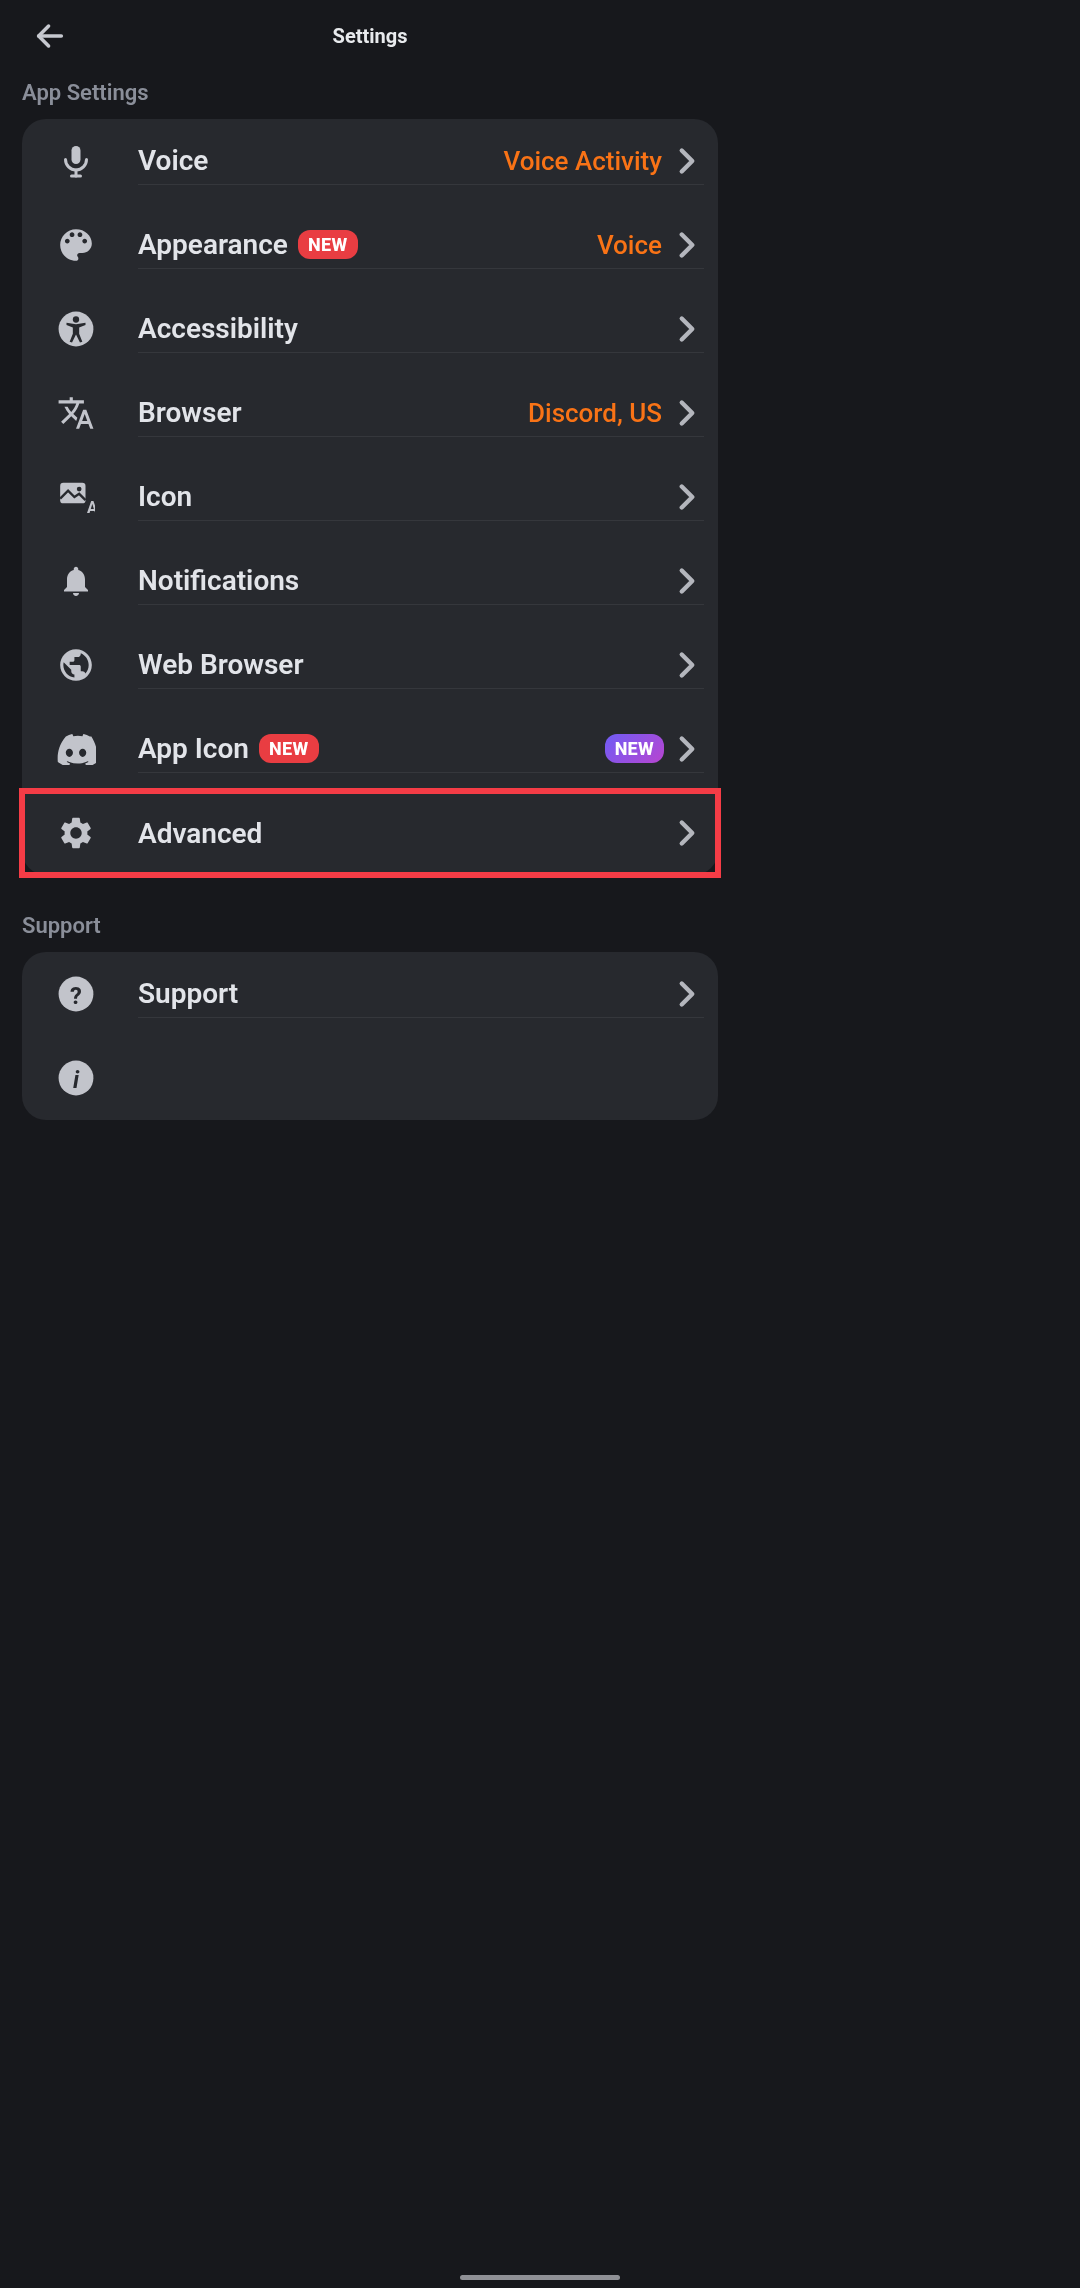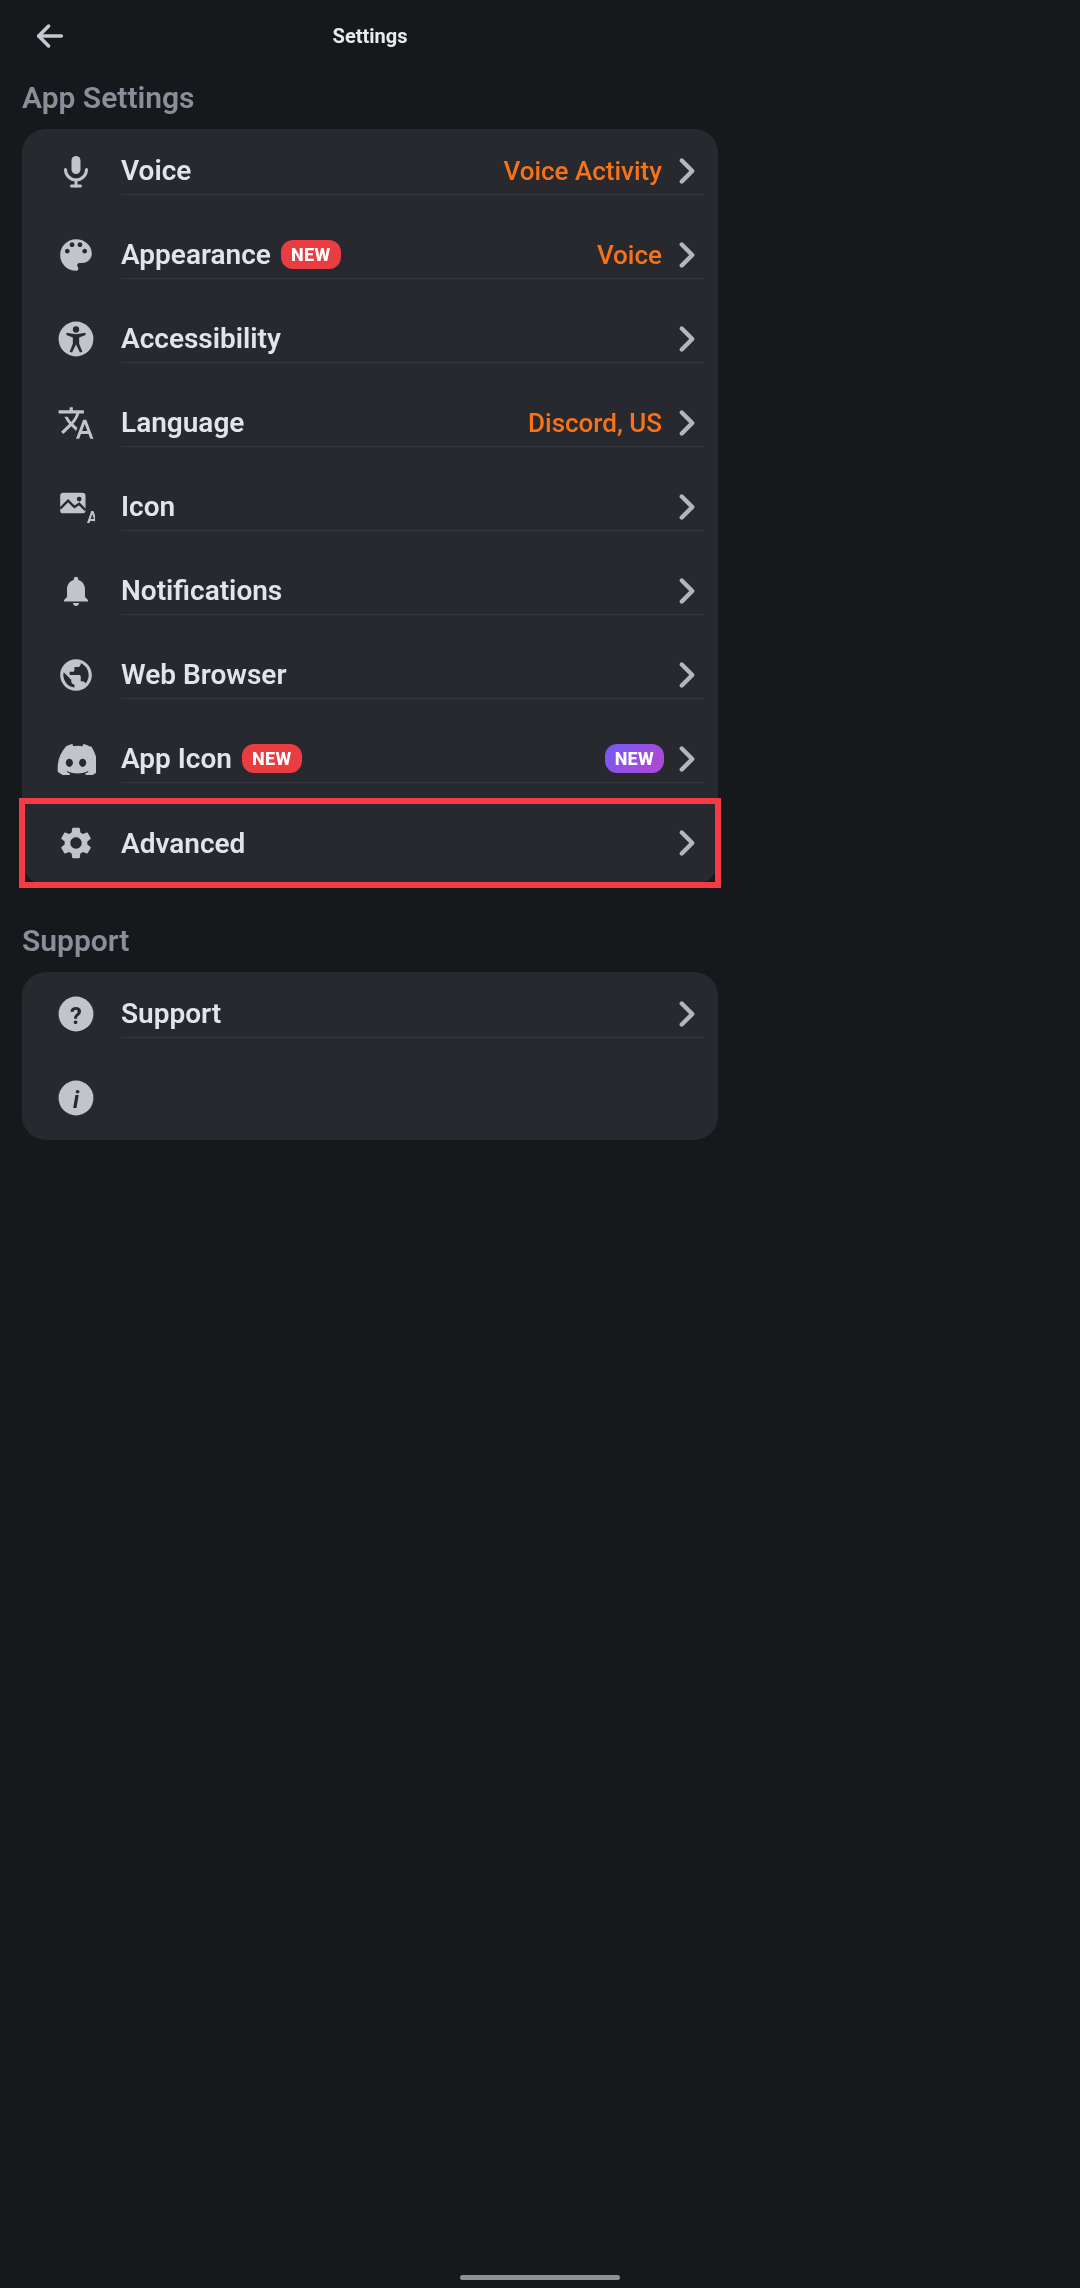--- a/index.html
+++ b/index.html
@@ -34,21 +34,21 @@
     }
     .page-title {
       flex: 1;
       text-align: center;
       font-size: 20px;
       font-weight: 700;
       color: #e8eaed;
     }
     .section-header {
       padding: 4px 22px 14px 22px;
-      font-size: 30px;
+      font-size: 22px;
       font-weight: 600;
       color: #8a8e99;
     }
     .settings-card {
       background-color: #27292e;
       margin: 0 22px;
       border-radius: 24px;
     }
     .settings-row {
       display: flex;
@@ -66,21 +66,21 @@
       color: #c2c4cb;
     }
     .row-content {
       flex: 1;
       display: flex;
       align-items: center;
       min-height: 48px;
       border-bottom: 1px solid #35373c;
       padding-bottom: 5px;
       padding-top: 5px;
-      margin-left: 15px;
+      margin-left: 32px;
     }
     .settings-row:last-child .row-content {
       border-bottom: none;
     }
     .row-label {
       font-size: 28px;
       font-weight: 600;
       color: #e2e4e9;
       flex: 1;
       display: flex;
@@ -214,21 +214,21 @@
   </div>
 
   <div class="settings-row">
     <div class="icon">
       <svg width="38" height="38" viewBox="0 0 24 24" fill="#c2c4cb">
           <path d="M12.87 15.07l-2.54-2.51.03-.03c1.74-1.94 2.98-4.17 3.71-6.53H17V4h-7V2H8v2H1v1.99h11.17C11.5 7.92 10.44 9.75 9 11.35 8.07 10.32 7.3 9.19 6.69 8h-2c.73 1.63 1.73 3.17 2.98 4.56l-5.09 5.02L4 19l5-5 3.11 3.11.76-2.04zM18.5 10h-2L12 22h2l1.12-3h4.75L21 22h2l-4.5-12zm-2.62 7l1.62-4.33L19.12 17h-3.24z"></path>
         </svg>
     </div>
     <div class="row-content">
       <div class="row-label">
-          <span>Language</span>
+          <span>Browser</span>
         </div>
       <div class="row-value">Discord, US</div>
       <div class="chevron">
           <svg width="18" height="28" viewBox="0 0 10 16" fill="none" stroke="#b4b6bd" stroke-width="2.5" stroke-linecap="round" stroke-linejoin="round">
             <polyline points="2 2 8 8 2 14"></polyline>
           </svg>
         </div>
     </div>
   </div>
 

